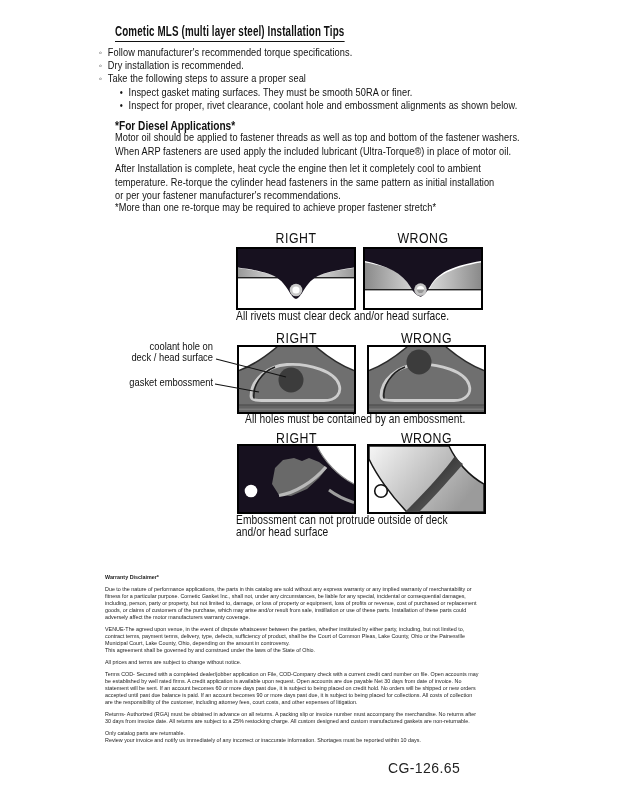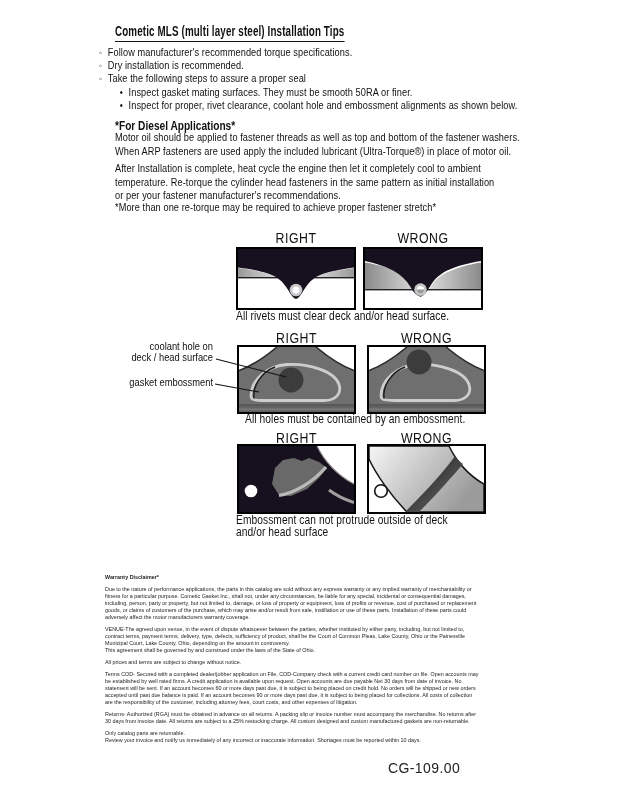--- a/index.html
+++ b/index.html
@@ -244,15 +244,15 @@
 be established by well rated firms.  A credit application is available upon request.  Open accounts are due payable Net 30 days from date of invoice.  No
 statement will be sent.  If an account becomes 60 or more days past due, it is subject to being placed on credit hold.  No orders will be shipped or new orders
 accepted until past due balance is paid.  If an account becomes 90 or more days past due, it is subject to being placed for collections.  All costs of collection
 are the responsibility of the customer, including attorney fees, court costs, and other expenses of litigation.</p>
     <p>Returns- Authorized (RGA) must be obtained in advance on all returns.  A packing slip or invoice number must accompany the merchandise.  No returns after
 30 days from invoice date.  All returns are subject to a 25% restocking charge.  All custom designed and custom manufactured gaskets are non-returnable.</p>
     <p>Only catalog parts are returnable.
 Review your invoice and notify us immediately of any incorrect or inaccurate information.  Shortages must be reported within 10 days.</p>
   </div>
 
-  <div class="abs footer">CG-109.00</div>
+  <div class="abs footer">CG-126.65</div>
 
 </div>
 
 </body></html>

